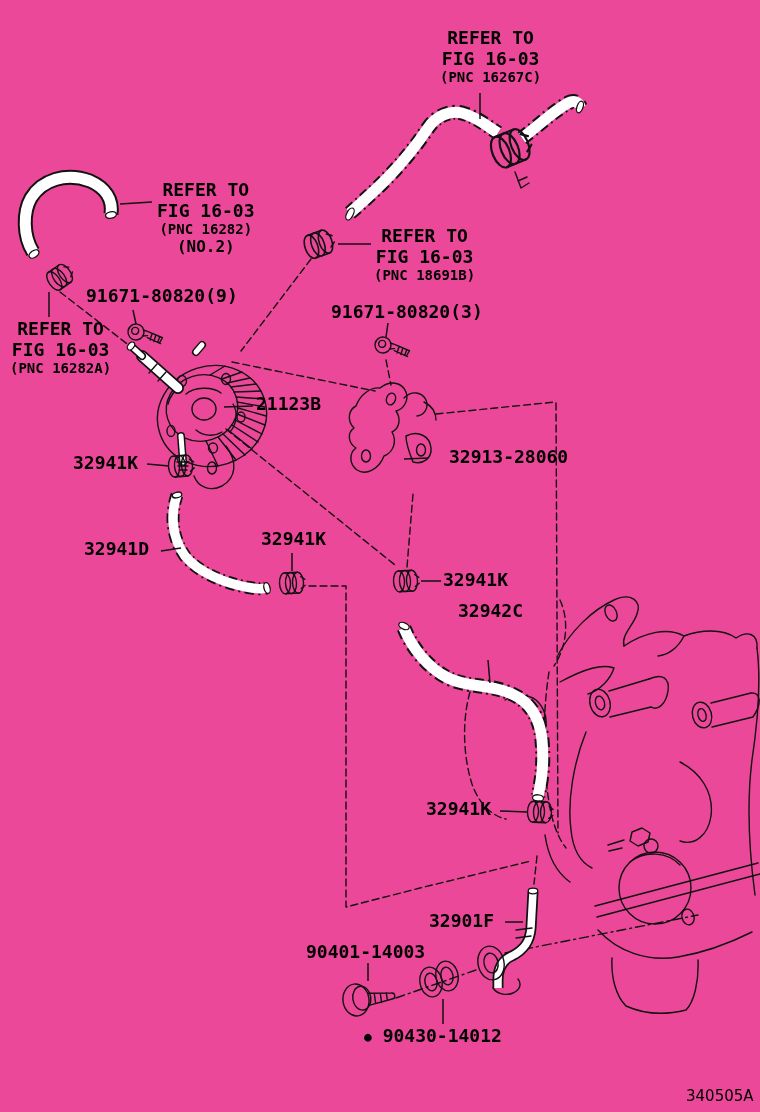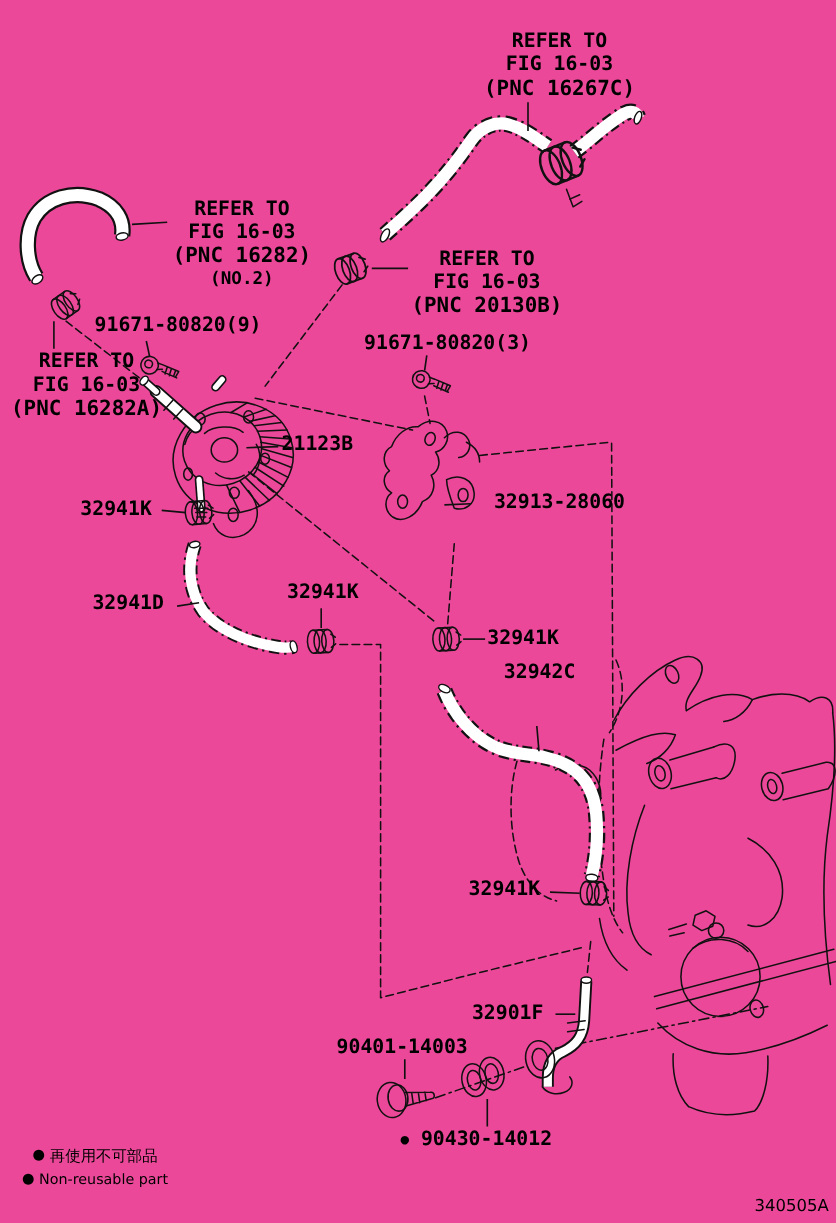--- a/index.html
+++ b/index.html
@@ -1,21 +1,21 @@
 <!DOCTYPE html>
 <html><head>
 <meta charset="utf-8">
 <style>
   html,body{margin:0;padding:0;background:#fff;}
   #stage{position:relative;width:760px;height:1112px;background:#ec4899;overflow:hidden;
          font-family:"DejaVu Sans Mono",monospace;color:#000;text-align:center;}
   #art{position:absolute;left:0;top:0;}
   .lbl{position:absolute;font:bold 18px "DejaVu Sans Mono",monospace;color:#000;
        white-space:nowrap;line-height:1.18;}
-  .lbl .pnc{font-size:19px;display:block;}
+  .lbl .pnc{font-size:14px;display:block;}
   .lbl .note{font-size:16px;display:block;}
   .lbl .ln{display:block;}
   .legend{position:absolute;font:13px "DejaVu Sans",sans-serif;color:#000;line-height:1.5;}
   .legend .row{white-space:nowrap;}
   .legend .jp{font-size:14px;}
   .dwgno{position:absolute;font:15px "DejaVu Sans",sans-serif;color:#000;}
   .bullet{font-size:13px;vertical-align:1px;}
   
   .ink{stroke:#111;fill:none;stroke-width:1.4;stroke-linecap:round;stroke-linejoin:round;}
   .cap{fill:#fff;stroke:#111;stroke-width:1.3;}
@@ -265,21 +265,21 @@
   <div class="lbl" style="left:157px;top:179px">
     <span class="ln">REFER TO</span>
     <span class="ln">FIG 16-03</span>
     <span class="pnc">(PNC 16282)</span>
     <span class="note">(NO.2)</span>
   </div>
 
   <div class="lbl" style="left:374px;top:225px">
     <span class="ln">REFER TO</span>
     <span class="ln">FIG 16-03</span>
-    <span class="pnc">(PNC 20130B)</span>
+    <span class="pnc">(PNC 18691B)</span>
   </div>
 
   <div class="lbl" style="left:10px;top:318px">
     <span class="ln">REFER TO</span>
     <span class="ln">FIG 16-03</span>
     <span class="pnc">(PNC 16282A)</span>
   </div>
 
   <div class="lbl" style="left:86px;top:285px">91671-80820(9)</div>
   <div class="lbl" style="left:331px;top:301px">91671-80820(3)</div>
@@ -292,26 +292,16 @@
   <div class="lbl" style="left:458px;top:600px">32942C</div>
   <div class="lbl" style="left:426px;top:798px">32941K</div>
   <div class="lbl" style="left:429px;top:910px">32901F</div>
   <div class="lbl" style="left:306px;top:941px">90401-14003</div>
 
   <div class="lbl" style="left:364px;top:1025px">
     <span class="bullet">●</span>
     <span>90430-14012</span>
   </div>
 
-  <div class="legend" style="left:20px;top:1041px">
-    <div class="row jp">
-      <span class="bullet">●</span>
-      <span>再使用不可部品</span>
-    </div>
-    <div class="row">
-      <span class="bullet">●</span>
-      <span>Non-reusable part</span>
-    </div>
-  </div>
 
   <div class="dwgno" style="left:686px;top:1087px">340505A</div>
 
 </div>
 
 </body></html>

